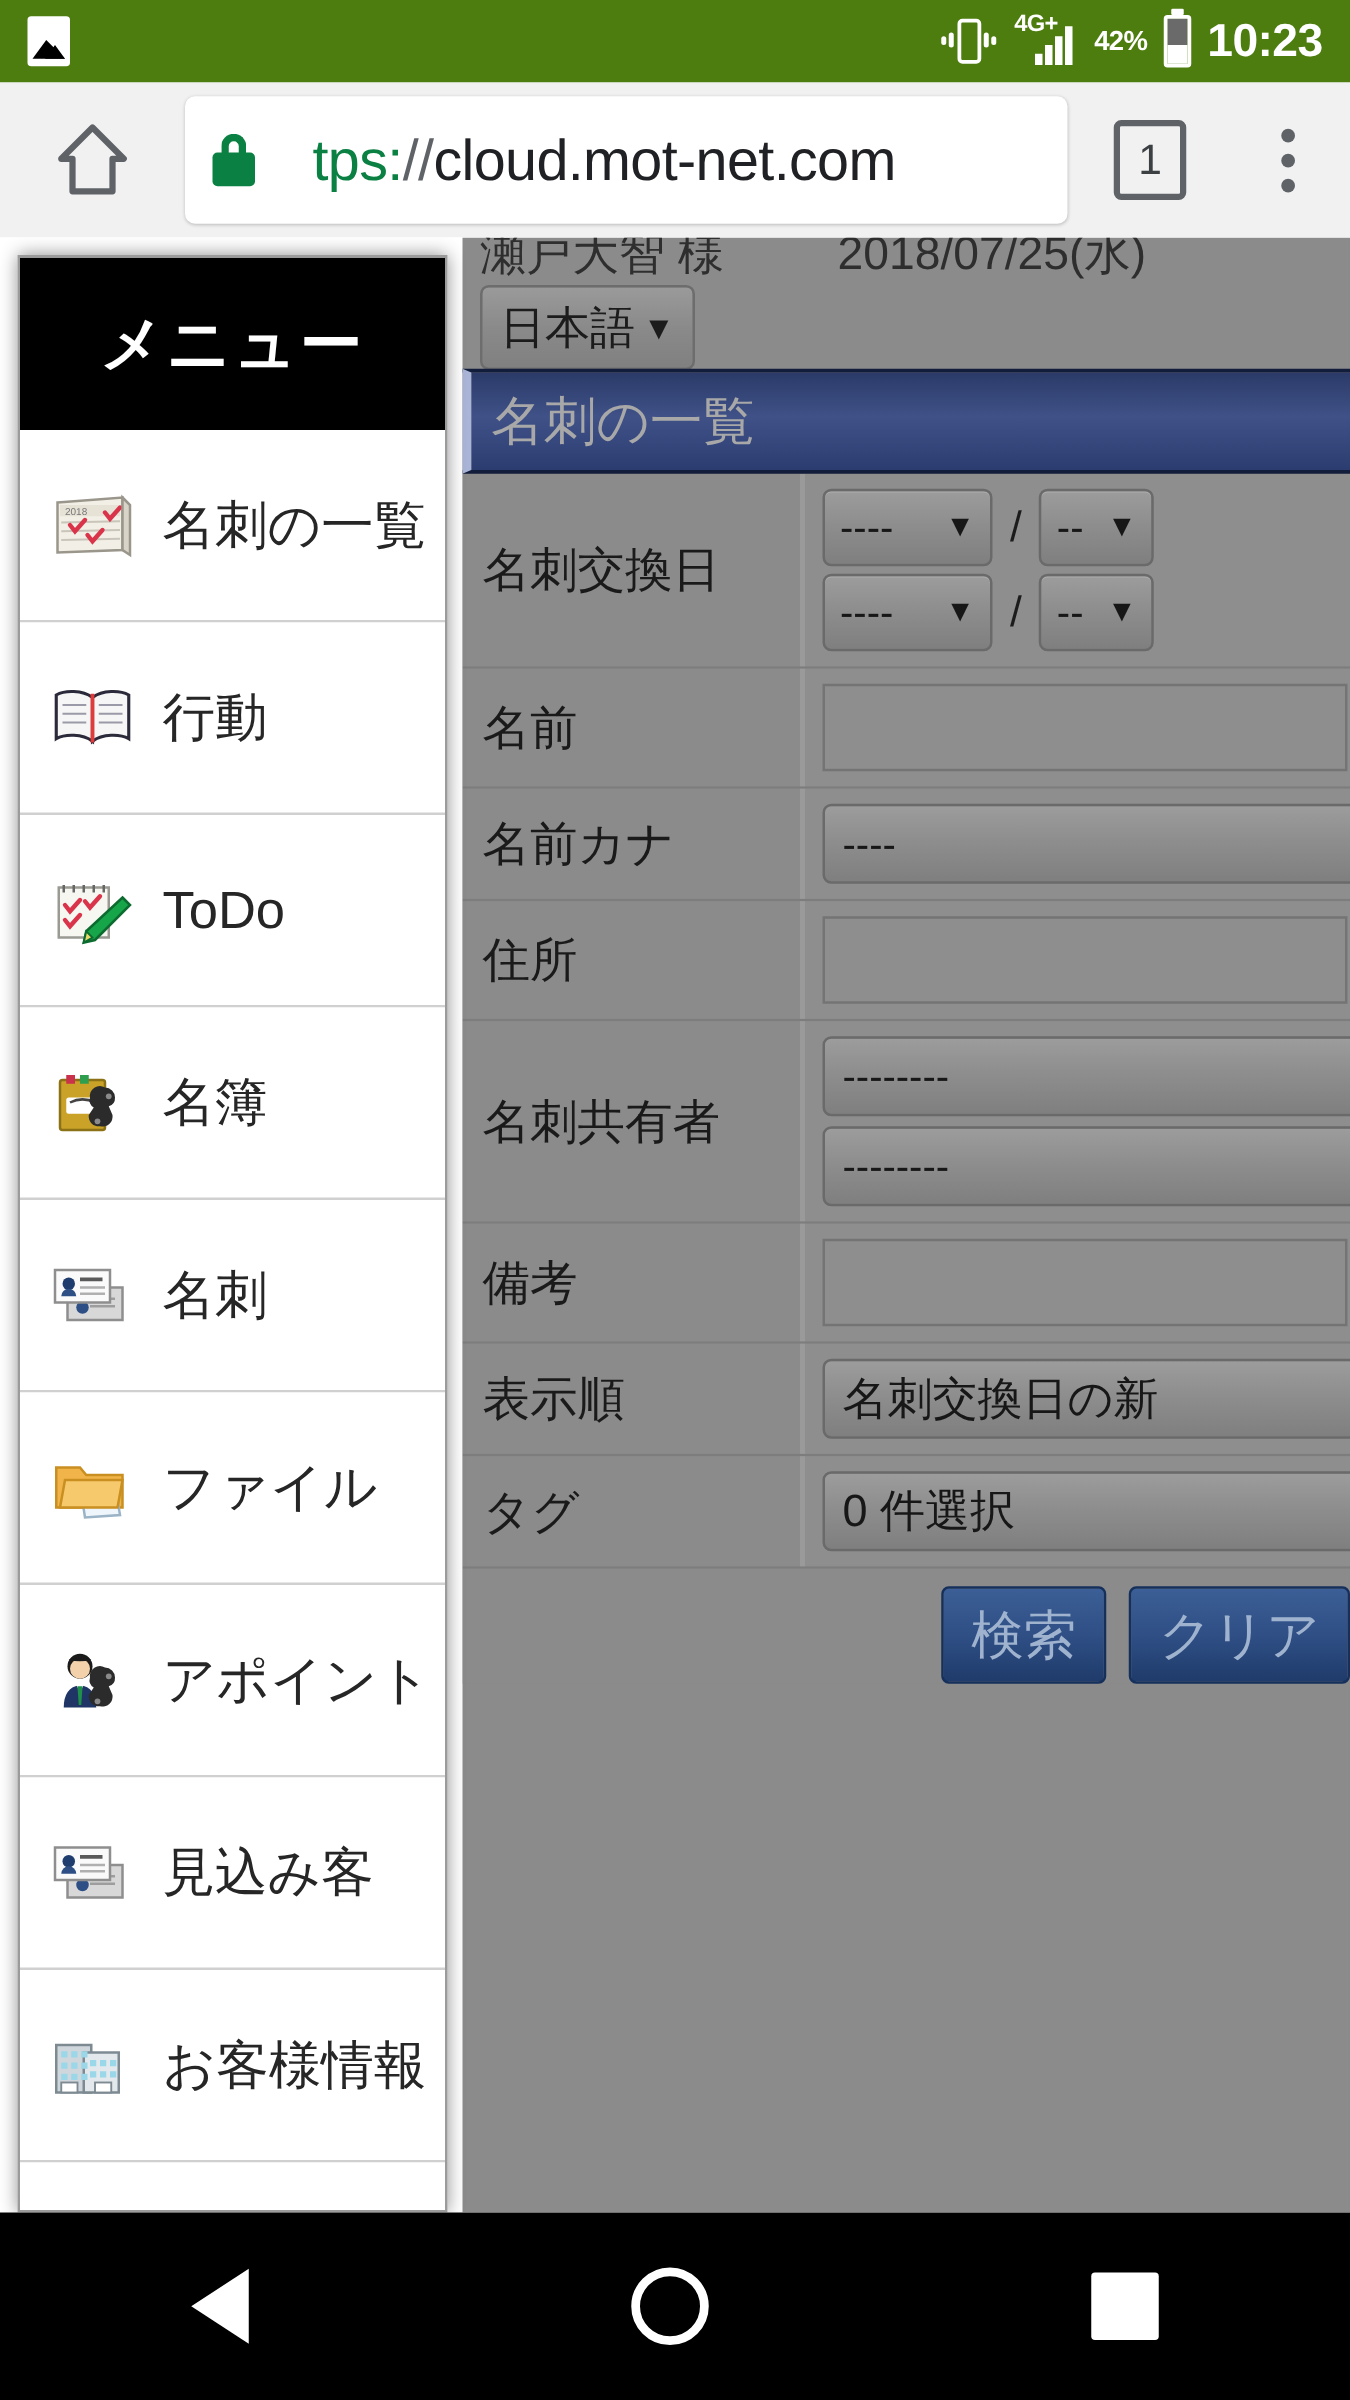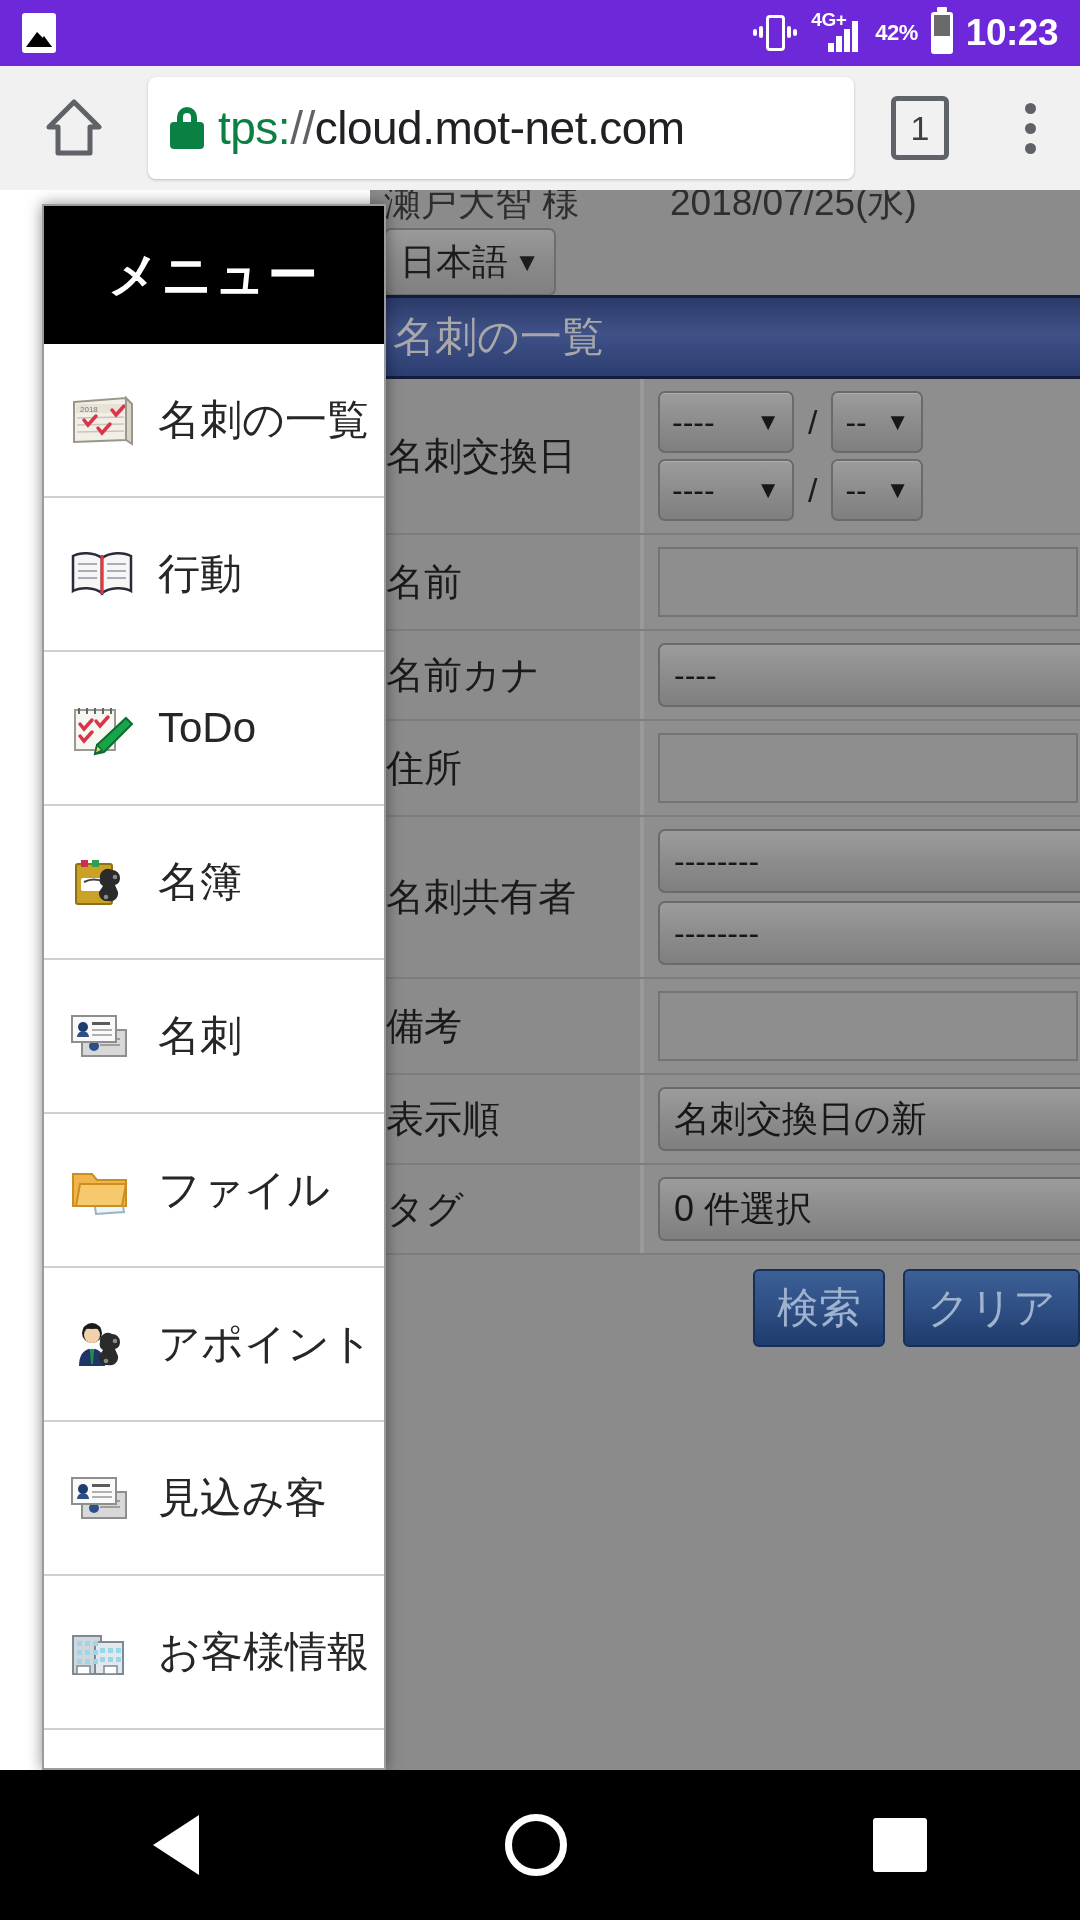--- a/index.html
+++ b/index.html
@@ -7,21 +7,21 @@
     width: 1080px; height: 1920px;
     background: #000;
     font-family: "Liberation Sans", "DejaVu Sans", sans-serif;
     overflow: hidden;
   }
   #screen { position: relative; width: 1080px; height: 1920px; overflow: hidden; background:#fff; }
 
   
   .statusbar {
     position: absolute; top: 0; left: 0; width: 1080px; height: 66px;
-    background: #6d28d9; color: #fff;
+    background: #4d7c0f; color: #fff;
     display: flex; align-items: center; padding: 0 22px; justify-content: space-between;
   }
   .sb-left { display: flex; align-items: center; gap: 14px; }
   .sb-right { margin-left: auto; display: flex; align-items: center; gap: 13px; }
   .icon-gallery {
     width: 34px; height: 40px; background: #fff; border-radius: 3px;
     position: relative; overflow: hidden;
   }
   .icon-gallery::after {
     content: ""; position: absolute; left: 4px; bottom: 6px;
@@ -87,21 +87,21 @@
     margin-right: 6px;
     overflow: hidden;
   }
   .lock-icon { width: 34px; height: 42px; position: relative; flex: 0 0 auto; margin-right: 14px; }
   .lock-icon .body { position: absolute; bottom: 0; left: 0; width: 34px; height: 27px; background: #0b8043; border-radius: 4px; }
   .lock-icon .shackle {
     position: absolute; top: 0; left: 7px; width: 20px; height: 20px;
     border: 6px solid #0b8043; border-bottom: none; border-radius: 10px 10px 0 0;
   }
   .url-text { font-size: 46px; color: #202124; white-space: nowrap; letter-spacing: -0.5px; }
-  .url-text .scheme { color: #0b8043; }
+  .url-text .scheme { color: #0b8043; margin-left: 32px; }
   .url-text .slashes { color: #5f6368; }
   .tabs-btn {
     width: 120px; display: flex; align-items: center; justify-content: center;
   }
   .tab-square {
     width: 58px; height: 64px; border: 5px solid #5f6368; border-radius: 6px;
     display: flex; align-items: center; justify-content: center;
     font-size: 34px; color: #3c4043; font-weight: 500;
   }
   .menu-btn { width: 100px; display: flex; flex-direction: column; align-items: center; gap: 9px; }
@@ -194,21 +194,20 @@
     display: flex; align-items: center; justify-content: center;
     font-size: 42px; color: #9fb3cf;
   }
 
   
   .drawer {
     position: absolute; left: 14px; top: 14px; width: 344px; height: 1566px;
     background: #fff; border: 2px solid #9b9b9b;
     box-shadow: 0 0 14px rgba(0,0,0,0.45);
     overflow: hidden;
-    margin-left: 28px;
   }
   .drawer-header {
     height: 138px; background: #000; display: flex; align-items: center; justify-content: center;
   }
   .drawer-header span { font-size: 50px; color: #fff; font-weight: bold; letter-spacing: 2px; }
   .drawer-item {
     height: 154px; border-bottom: 2px solid #d0d0d0;
     display: flex; align-items: center; padding-left: 24px; gap: 22px;
     background: #fff;
   }

